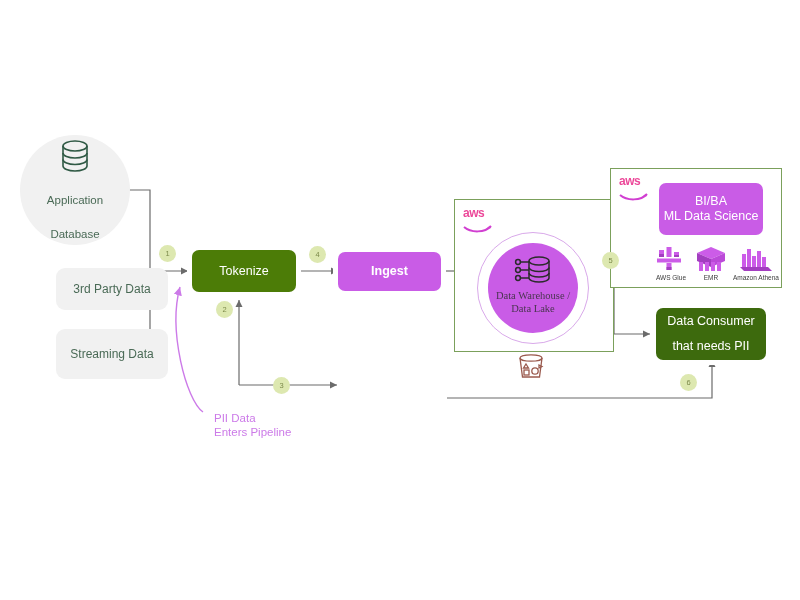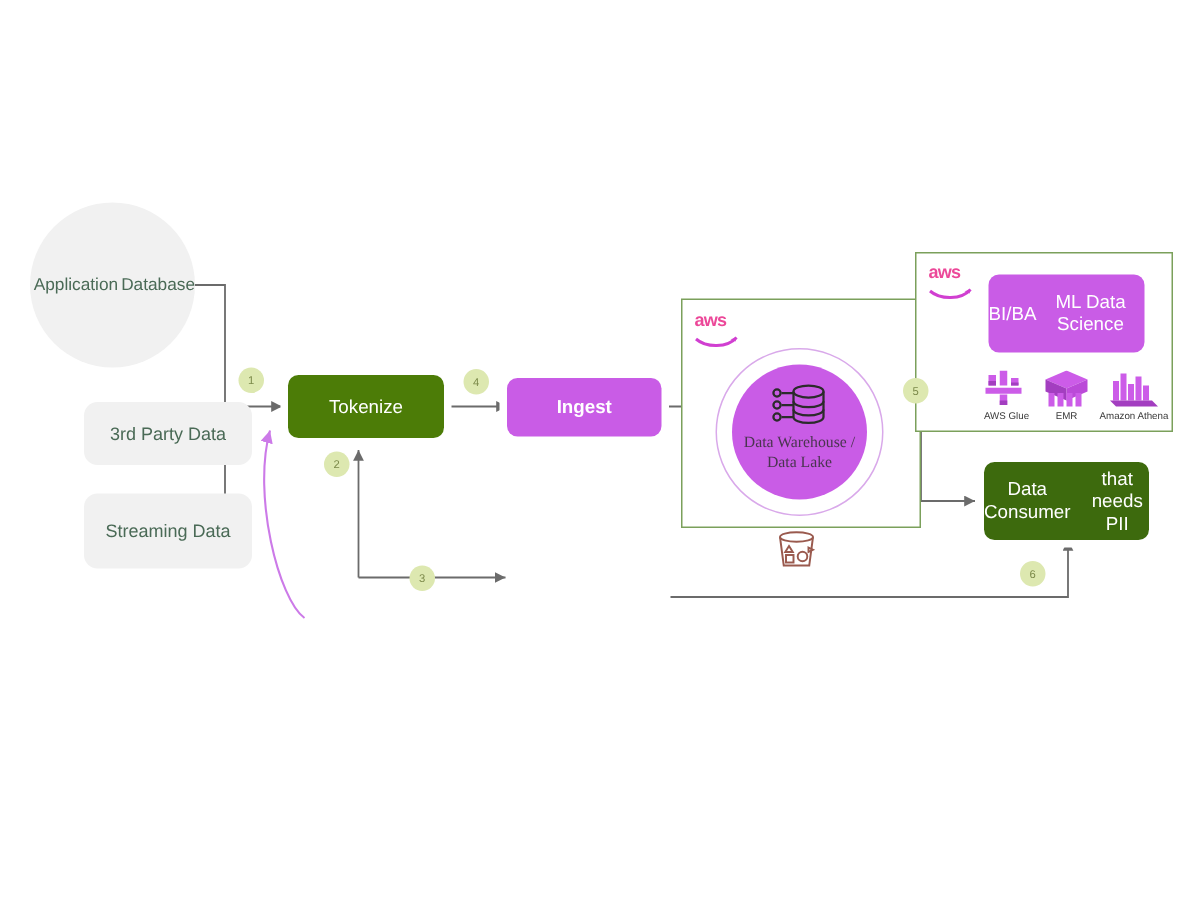--- a/index.html
+++ b/index.html
@@ -4,35 +4,35 @@
 <style>
   html,body{margin:0;padding:0;background:#ffffff;}
   body{width:800px;height:600px;overflow:hidden;font-family:"Liberation Sans",sans-serif;}
   #canvas{position:relative;width:800px;height:600px;background:#ffffff;}
 
   .abs{position:absolute;box-sizing:border-box;}
 
   
   .src-circle{
     width:110px;height:110px;border-radius:50%;
-    background:#f1f1f1;display:flex;flex-direction:row;
-    align-items:center;justify-content:center;gap:2px;
+    background:#f1f1f1;display:flex;flex-direction:column;
+    align-items:center;justify-content:center;gap:20px;
   }
   .src-circle .lbl{
     color:#4a6a56;font-size:11.5px;line-height:14px;text-align:center;
   }
   .src-card{
     background:#f1f1f1;border-radius:9px;
     display:flex;align-items:center;justify-content:center;
     color:#4a6a56;font-size:12px;margin-left:36px;
   }
 
   
   .pbox{
-    border-radius:7px;display:flex;
+    border-radius:7px;display:flex;flex-direction:column;
     align-items:center;justify-content:center;
     color:#ffffff;font-size:12.5px;line-height:15px;text-align:center;
     box-shadow:0 0 0 5px #ffffff;
   }
   .pbox.green{background:#4c7c07;}
   .pbox.darkgreen{background:#3d6a0d;}
   .pbox.teal{background:#36685a;}
   .pbox.magenta{background:#c95ce6;}
 
   
@@ -256,14 +256,18 @@
   <div class="abs step" style="left:309px;top:246px;">
     <span>4</span>
     </div>
   <div class="abs step" style="left:602px;top:252px;">
     <span>5</span>
     </div>
   <div class="abs step" style="left:680px;top:374px;">
     <span>6</span>
     </div>
 
+  <div class="abs pii" style="left:214px;top:411px;">
+    <div>PII Data</div>
+    <div>Enters Pipeline</div>
+  </div>
 
 </div>
 
 </body></html>

